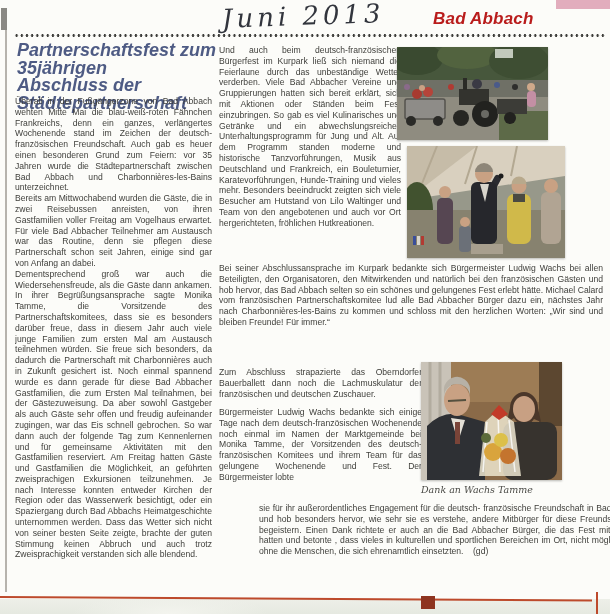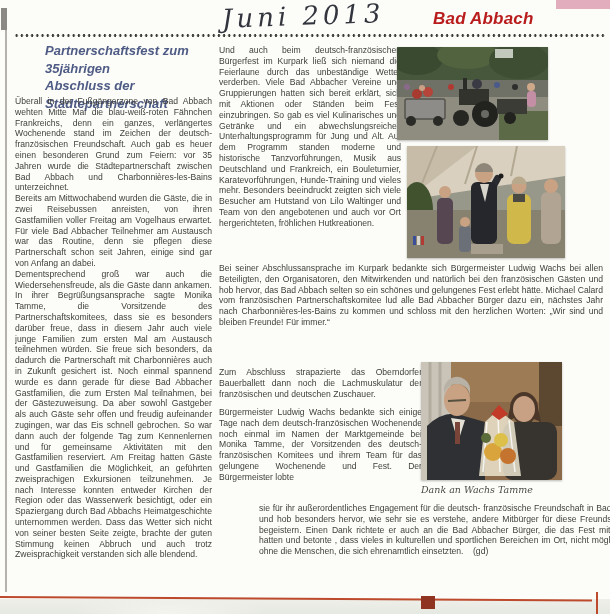--- a/index.html
+++ b/index.html
@@ -24,21 +24,21 @@
   .scan-edge-cap{left:1px;top:8px;width:6px;height:22px;background:#8a8984;}
   .bottom-ghost{left:0;top:599px;width:610px;height:15px;
     background:radial-gradient(ellipse 140px 26px at 170px 14px,#f3f4ee 0%,rgba(0,0,0,0) 70%),
                linear-gradient(#edefe8,#e6e9e1);}
   .red-rule{left:0;top:596px;width:592px;height:2px;background:#bd4a2c;transform:rotate(0.35deg);transform-origin:left center;}
   .red-square{left:421px;top:596px;width:14px;height:13px;background:#8e3420;}
   .red-vert{left:596px;top:592px;width:2px;height:22px;background:#bd4a2c;}
 
   
   .headline{left:17px;top:42px;width:205px;font-weight:bold;font-style:italic;
-    font-size:13px;line-height:17.5px;color:#4e5b84;margin-left:28px;}
+    font-size:18px;line-height:17.5px;color:#4e5b84;}
   .body-block{font-size:8.6px;line-height:10.8px;color:#3e3e3a;text-align:justify;overflow:hidden;}
   .body-block p{margin:0;}
   .col1{left:15px;top:96px;width:197px;height:494px;}
   .col2-narrow{left:219px;top:45px;width:182px;height:219px;}
   .col2-wide{left:219px;top:263px;width:384px;height:99px;}
   .col2-mid1{left:219px;top:367px;width:203px;height:39px;}
   .col2-mid2{left:219px;top:407px;width:203px;height:95px;}
   .col2-wide2{left:219px;top:503px;width:384px;height:88px;margin-left:40px;}
 
   

